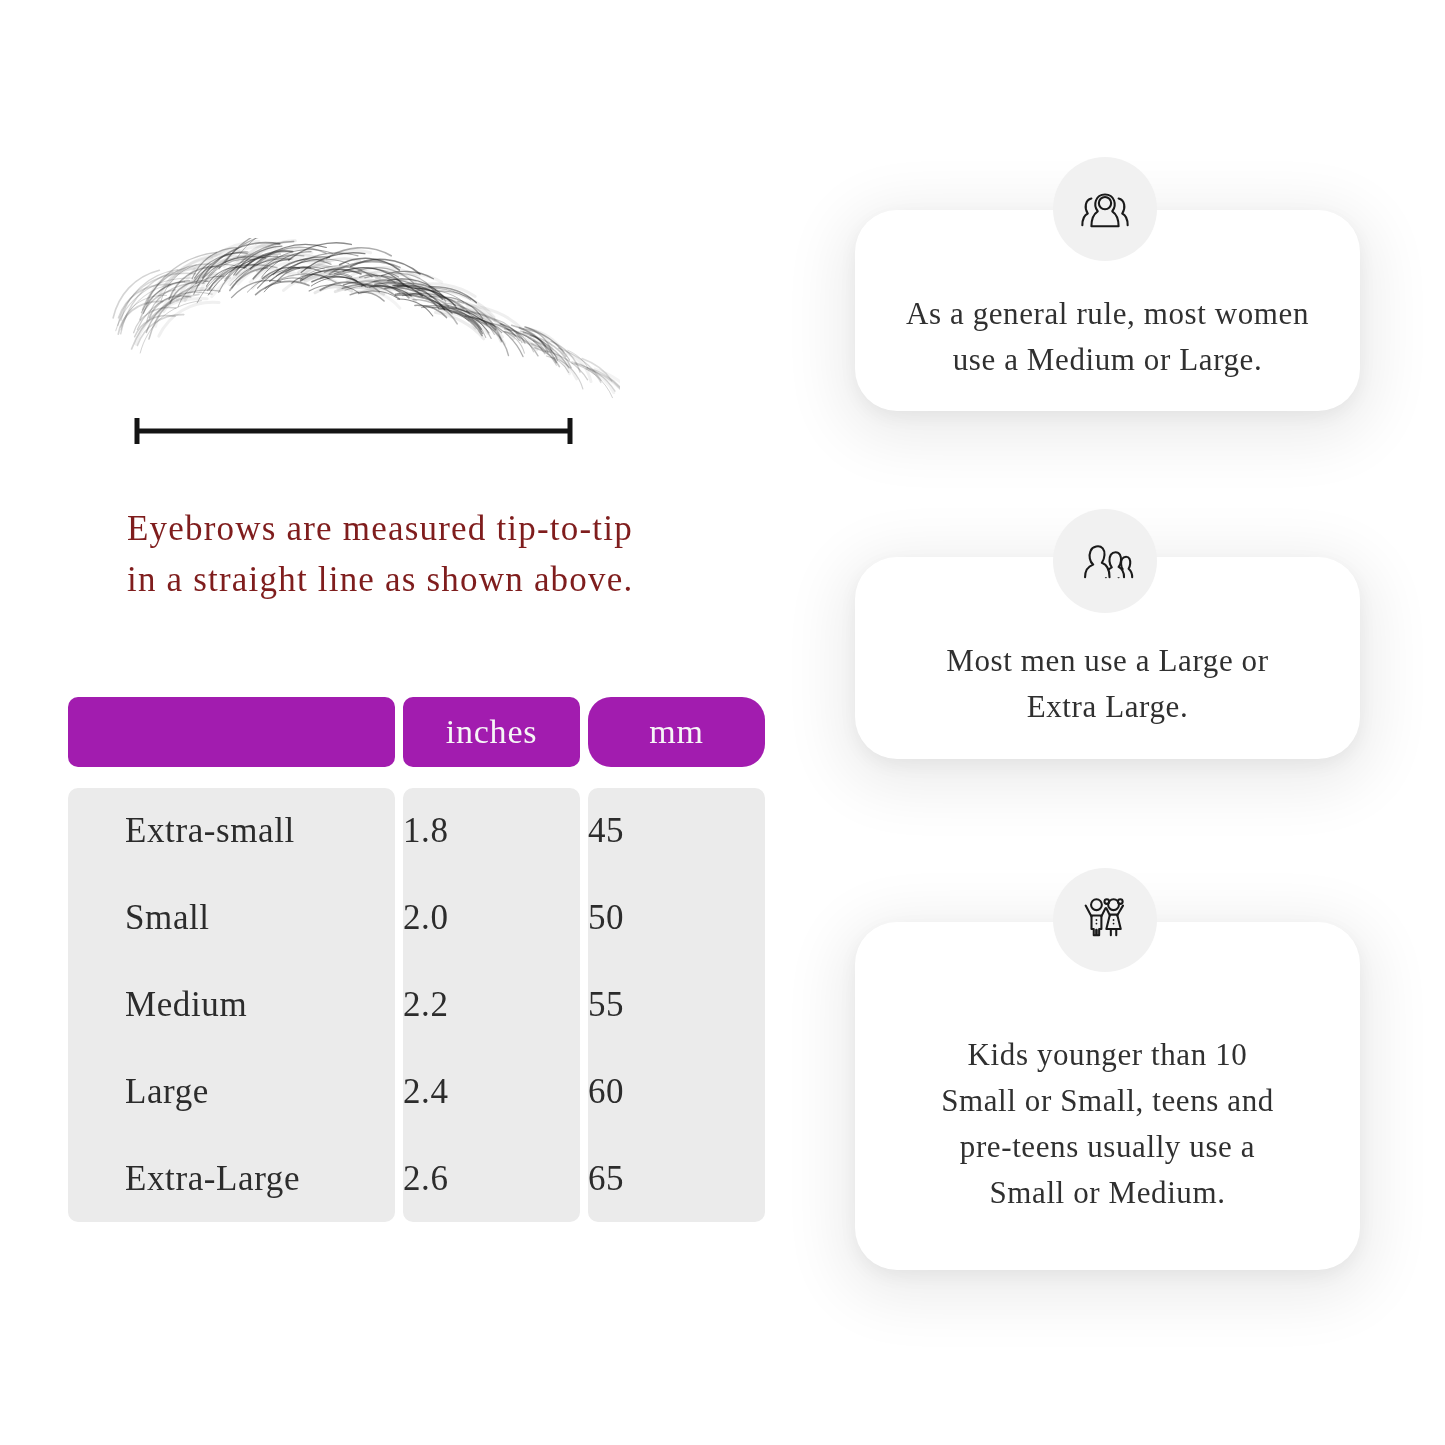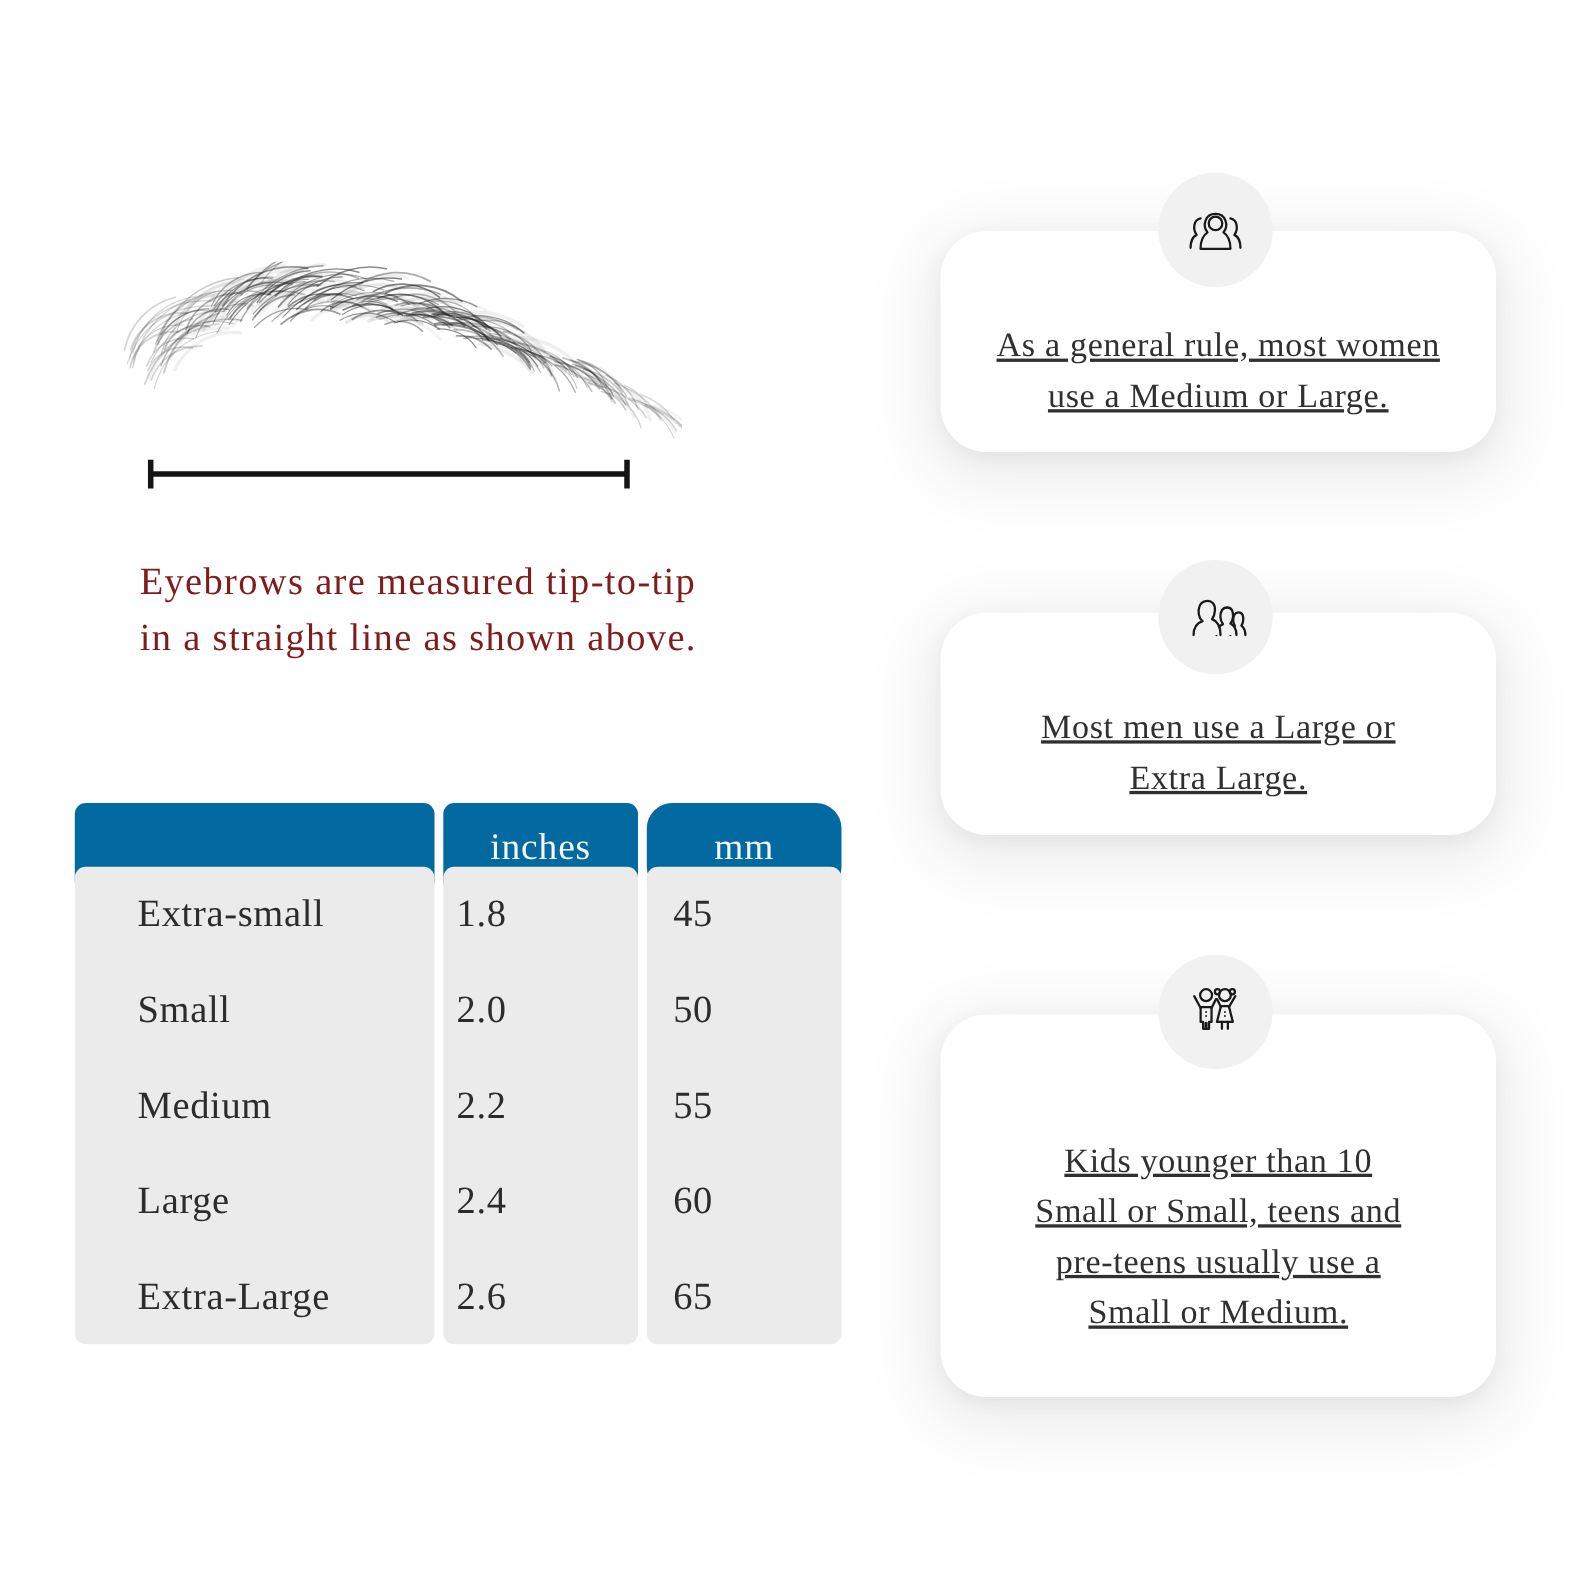--- a/index.html
+++ b/index.html
@@ -13,41 +13,41 @@
 
   
   #brow{left:100px;top:238px;width:520px;height:165px;}
   #ruler{left:100px;top:413px;width:520px;height:36px;}
   #ruler line{stroke:#141414;stroke-width:5;stroke-linecap:butt;}
   #caption{left:127px;top:503px;width:640px;font-size:35px;line-height:51px;
            letter-spacing:1.2px;color:#7f1d1d;}
   .cap-line{display:block;white-space:nowrap;}
 
   
-  .th{top:697px;height:81px;background:#0369a1;border-radius:10px;color:#f6f6f6;
-      font-size:34px;letter-spacing:.8px;display:flex;align-items:center;justify-content:center;margin-top:33px;}
+  .th{top:697px;height:70px;background:#a21caf;border-radius:10px;color:#f6f6f6;
+      font-size:34px;letter-spacing:.8px;display:flex;align-items:center;justify-content:center;}
   #th-size{left:68px;width:327px;}
   #th-inches{left:403px;width:177px;}
   #th-mm{left:588px;width:177px;border-radius:23px;}
   .colbg{top:788px;height:434px;background:#ebebeb;border-radius:10px;}
   #col-size{left:68px;width:327px;}
   #col-inches{left:403px;width:177px;}
   #col-mm{left:588px;width:177px;}
   #rows{left:68px;top:788px;width:697px;height:434px;display:grid;
         grid-template-rows:repeat(5,1fr);}
-  .tr{display:grid;grid-template-columns:327px 177px 177px;column-gap:20px;align-items:center;}
+  .tr{display:grid;grid-template-columns:327px 177px 177px;column-gap:8px;align-items:center;}
   .td{font-size:35px;letter-spacing:.6px;color:#2c2c2c;}
   .td-size{padding-left:57px;}
   .td-num{text-align:left;}
 
   
   .card{left:855px;width:505px;background:#ffffff;border-radius:42px;box-sizing:border-box;
         box-shadow:0 6px 18px rgba(0,0,0,.05), 0 14px 60px 16px rgba(0,0,0,.075);
         display:flex;flex-direction:column;align-items:center;justify-content:center;
-        text-align:center;font-size:31px;line-height:46px;letter-spacing:.6px;color:#303030;z-index:1;text-decoration:underline;}
+        text-align:center;font-size:31px;line-height:46px;letter-spacing:.6px;color:#303030;z-index:1;}
   #card-women{top:210px;height:201px;padding-top:52px;}
   #card-men{top:557px;height:202px;padding-top:52px;}
   #card-kids{top:922px;height:348px;padding-top:55px;}
   .card-line{display:block;white-space:nowrap;}
   .icon-circle{left:1053px;width:104px;height:104px;border-radius:50%;background:#f1f1f1;
                display:flex;align-items:center;justify-content:center;z-index:3;}
   #circle-women{top:157px;}
   #circle-men{top:509px;}
   #circle-kids{top:868px;}
   .icon-circle svg{display:block;}

